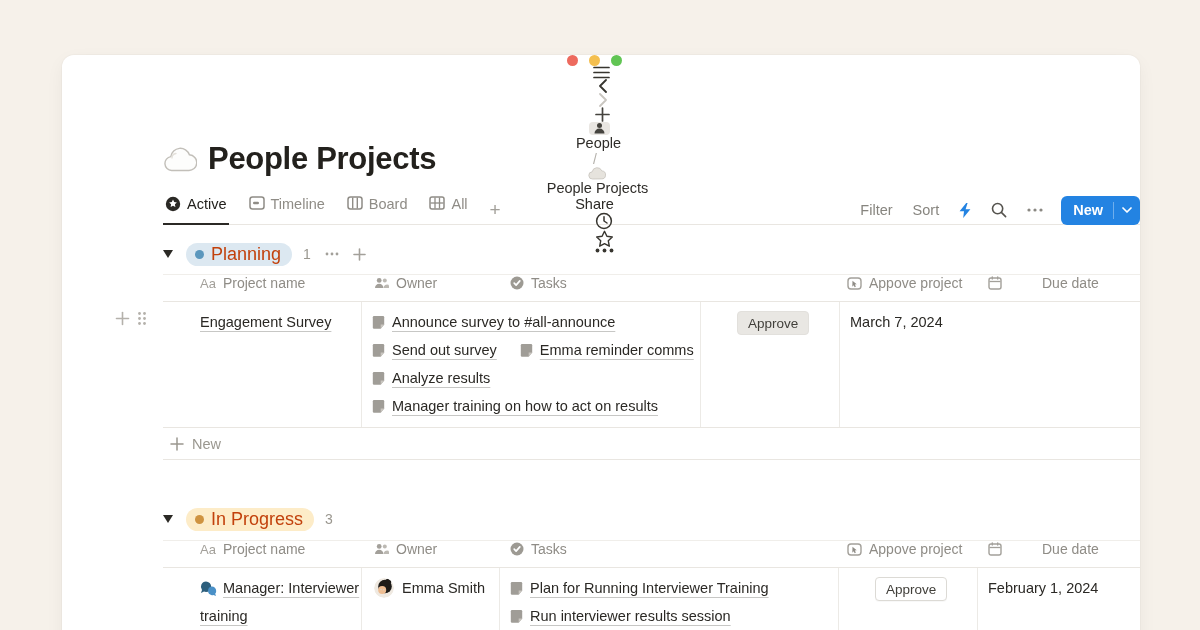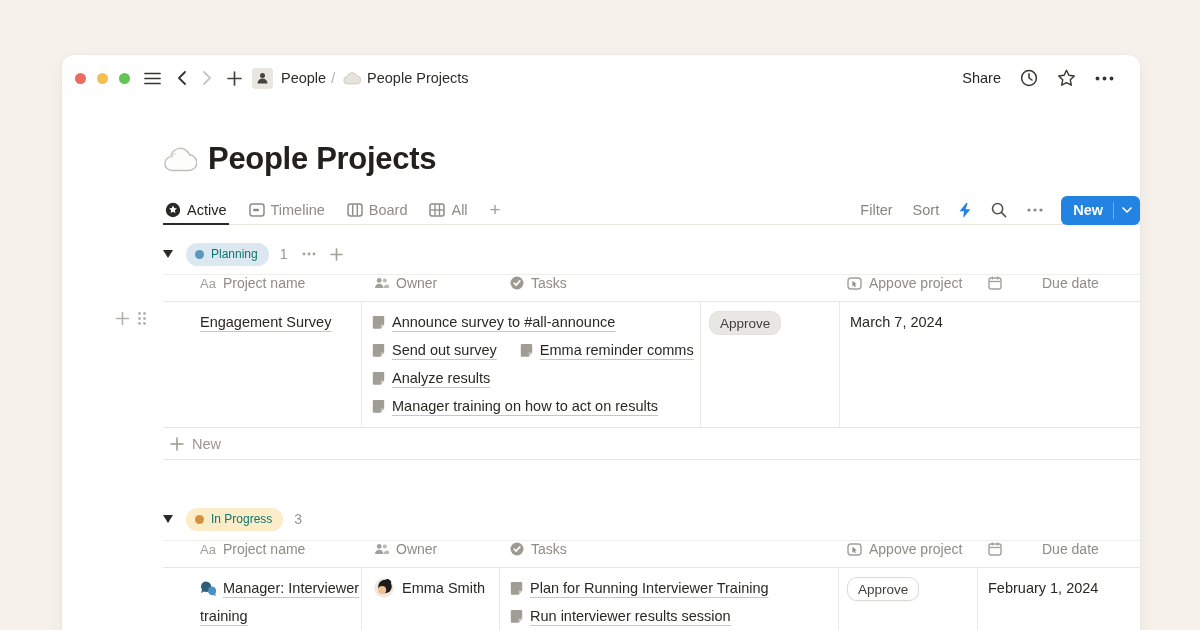--- a/index.html
+++ b/index.html
@@ -3,53 +3,53 @@
 <meta charset="utf-8">
 <style>
   * { margin:0; padding:0; box-sizing:border-box; }
   html,body { width:1200px; height:630px; }
   body { font-family:"Liberation Sans","DejaVu Sans",sans-serif; }
   .canvas { position:relative; width:1200px; height:630px; background:#f6f1ea; overflow:hidden; }
   .window { position:absolute; left:62px; top:55px; width:1078px; height:600px; background:#ffffff;
             border-radius:12px; box-shadow:0 0 0 1px rgba(0,0,0,.02), 0 6px 18px rgba(0,0,0,.05); }
 
   
-  .topbar { display:flex; align-items:center; height:46px; padding:0 26px 0 13px; }
+  .topbar { display:flex; align-items:center; height:46px; padding:0 26px 0 13px;flex-direction:column; }
   .traffic { display:flex; align-items:center; gap:11px; }
   .light { width:11px; height:11px; border-radius:50%; }
   .icon-btn { display:flex; align-items:center; justify-content:center; }
   .chip { width:21px; height:21px; background:#e9e6e2; border-radius:4px; display:flex; align-items:center; justify-content:center; margin-left:10px; }
   .crumb { font-size:14.5px; color:#2f2d29; margin-left:8px; }
   .crumb-sep { color:#b4b1ab; margin:0 4px 0 5px; font-size:14px; }
   .crumb-cur { font-size:14.5px; color:#2f2d29; margin-left:6px; }
   .topbar-spacer { flex:1; }
   .share { font-size:14.5px; color:#2b2925; }
   .tb-gap { margin-left:19px; }
 
   
   .content { padding-left:101px; width:1078px; }
   .title-row { display:flex; align-items:center; gap:11px; margin-top:39px; height:37px; }
   .page-title { font-size:31px; font-weight:700; color:#23211d; letter-spacing:-.3px; }
 
   .views-row { display:flex; align-items:center; height:29px; margin-top:19px; border-bottom:1px solid #e9e6e1; padding-right:0; width:977px; }
-  .tab { display:flex; align-items:center; gap:6px; height:29px; padding:0 2px; margin-right:18px; font-size:14.5px; color:#8f8c86; font-weight:500; }
+  .tab { display:flex; gap:6px; height:29px; padding:0 2px; margin-right:18px; font-size:14.5px; color:#8f8c86; font-weight:500; }
   .tab.active { color:#23211d; box-shadow:inset 0 -2px 0 #2b2925; }
   .add-view { color:#a3a09a; font-size:19px; font-weight:400; margin-left:2px; }
   .views-spacer { flex:1; }
   .tool-label { font-size:14.5px; color:#87857f; margin-left:20px; }
   .tool-icon { margin-left:20px; display:flex; align-items:center; }
   .new-btn { display:flex; align-items:center; margin-left:18px; background:#2383e2; border-radius:6px; height:29px; overflow:hidden; }
   .new-btn-label { color:#fff; font-size:14.5px; font-weight:600; padding:0 10px 0 12px; }
   .new-btn-split { width:1px; height:17px; background:rgba(255,255,255,.35); }
   .new-btn-chevron { padding:0 8px; display:flex; align-items:center; }
 
   
   .table-area { width:977px; }
   .group-header { display:flex; align-items:center; height:26px; margin-top:16px; }
-  .pill { display:flex; align-items:center; gap:7px; height:23px; border-radius:12px; padding:0 11px 0 9px; margin-left:13px; font-size:12px; font-weight:500; color:#0f766e; }
+  .pill { display:flex; align-items:center; gap:7px; height:23px; border-radius:12px; padding:0 11px 0 9px; margin-left:13px; font-size:18px; font-weight:500; color:#c2410c; }
   .pill-dot { width:9px; height:9px; border-radius:50%; }
   .pill-planning { background:#dce8f1; } .pill-planning .pill-dot { background:#5b97bd; }
   .pill-progress { background:#fdecc8; } .pill-progress .pill-dot { background:#cf9340; }
   .group-count { color:#9a978f; font-size:14px; margin-left:11px; }
   .group-more { margin-left:14px; display:flex; } .group-add { margin-left:14px; display:flex; }
 
   .thead { display:flex; align-items:flex-start; height:28px; margin-top:7px; border-top:1px solid #f0eeea; border-bottom:1px solid #e9e6e1; }
   .th { display:flex; align-items:center; gap:7px; font-size:14px; color:#8f8c86; }
   .aa-glyph { font-size:13px; color:#a3a09a; font-weight:500; }
 
@@ -65,22 +65,22 @@
   .plink { font-size:14.5px; color:#2b2925; font-weight:500; text-decoration:underline;
            text-decoration-thickness:1px; text-underline-offset:3.5px; text-decoration-color:rgba(55,53,47,.28); }
   .open-chip { display:inline-flex; align-items:center; gap:4px; border:1px solid #d5d2cc; border-radius:4px;
                padding:2px 5px; margin-left:8px; font-size:10px; letter-spacing:.6px; color:#73716b; font-weight:500; background:#fff; }
   .owner-wrap { display:flex; align-items:center; gap:8px; height:28px; }
   .owner-name { font-size:14.5px; color:#2b2925; }
   .avatar { width:20px; height:20px; border-radius:50%; overflow:hidden; flex:0 0 auto; }
   .task-line { display:flex; align-items:center; gap:7px; height:28px; }
   .task-chip { display:flex; align-items:center; gap:7px; }
   .task-gap { width:9px; }
-  .approve-btn { display:inline-flex; align-items:center; height:24px; padding:0 10px; border-radius:10px;
-                 font-size:13.5px; color:#413f3a; margin-top:3px; }
+  .approve-btn { display:inline-flex; align-items:center; height:24px; padding:0 10px; border-radius:4px;
+                 font-size:13.5px; color:#413f3a; margin-top:3px;margin-left:28px; }
   .approve-hover { background:#e9e7e3; border:1px solid #e2e0dc; }
   .approve-plain { background:#fff; border:1px solid #dcdad5; box-shadow:0 1px 1px rgba(0,0,0,.03); }
   .due-text { font-size:14.5px; color:#2b2925; line-height:28px;text-align:center; }
 
   .gutter { position:absolute; left:-48px; top:9px; display:flex; align-items:center; gap:7px; }
 
   .new-row { display:flex; align-items:center; gap:8px; height:32px; border-bottom:1px solid #e9e6e1; padding-left:7px; color:#9a978f; font-size:14.5px; }
   .group2 { margin-top:46px; }
   svg { display:block; }
 </style>

